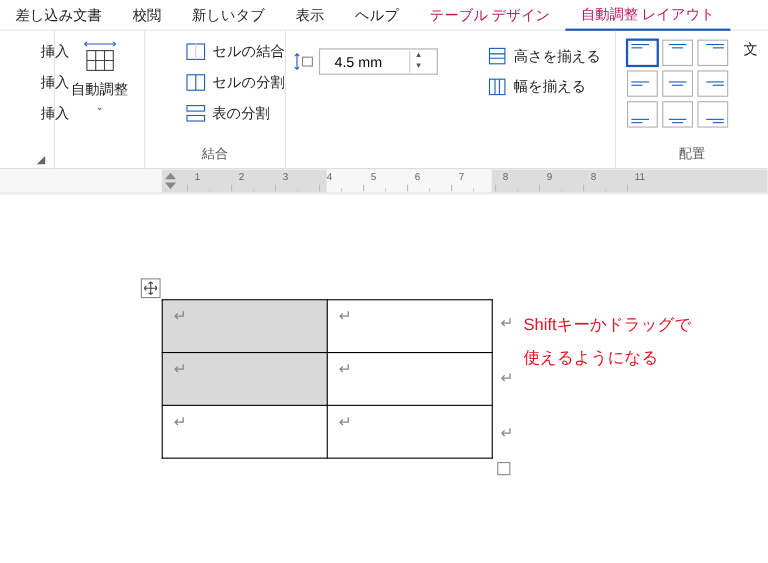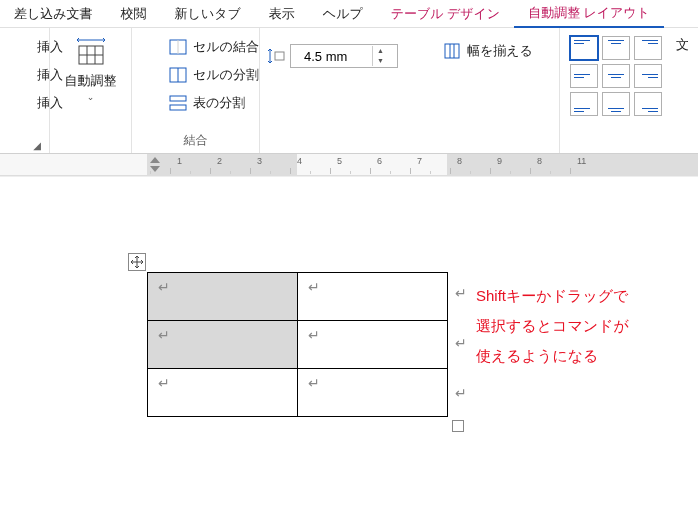--- a/index.html
+++ b/index.html
@@ -169,20 +169,30 @@
                 <span>▼</span>
               </div>
           </div>
         </div>
       </div>
       <div class="vlist" style="padding-top:8px; padding-left:10px;">
         <div class="cmd">
           <span class="ic">
               <svg viewBox="0 0 18 18">
                 <rect x="2" y="2" width="14" height="14" fill="none" stroke="#185abd"></rect>
+                <line x1="2" y1="7" x2="16" y2="7" stroke="#185abd"></line>
+                <line x1="2" y1="11" x2="16" y2="11" stroke="#185abd"></line>
+              </svg>
+            </span>
+          <span>高さを揃える</span>
+        </div>
+        <div class="cmd">
+          <span class="ic">
+              <svg viewBox="0 0 18 18">
+                <rect x="2" y="2" width="14" height="14" fill="none" stroke="#185abd"></rect>
                 <line x1="7" y1="2" x2="7" y2="16" stroke="#185abd"></line>
                 <line x1="11" y1="2" x2="11" y2="16" stroke="#185abd"></line>
               </svg>
             </span>
           <span>幅を揃える</span>
         </div>
       </div>
     </div>
   </div>
 
@@ -241,20 +251,21 @@
             <div class="lines bot r">
               <span class="s1"></span>
               <span class="s2"></span>
             </div>
           </div>
       </div>
       <div class="align-extra">
         <span>文</span>
       </div>
     </div>
+    <div class="group-label">配置</div>
   </div>
 </div>
 
 <div class="ruler">
   <div class="tab-region" style="left:147px;width:150px;"></div>
   <div class="tab-region" style="left:447px;width:251px;"></div>
   <div class="indent-m" style="left:150px;"></div>
   <div class="indent-m down" style="left:150px;"></div>
   <div class="ticks" style="left:150px;">
     <div class="tick minor"></div>
@@ -325,16 +336,15 @@
       <td><span class="para-mark">↵</span></td>
     </tr>
   </tbody>
     </table>
   <span class="row-mark" style="left:455px; top:108px;">↵</span>
   <span class="row-mark" style="left:455px; top:158px;">↵</span>
   <span class="row-mark" style="left:455px; top:208px;">↵</span>
   <div class="resize-handle"></div>
   <div class="annotation">
     <div>Shiftキーかドラッグで</div>
-    <div>選択するとコマンドが</div>
     <div>使えるようになる</div>
   </div>
 </div>
 
 </body></html>

